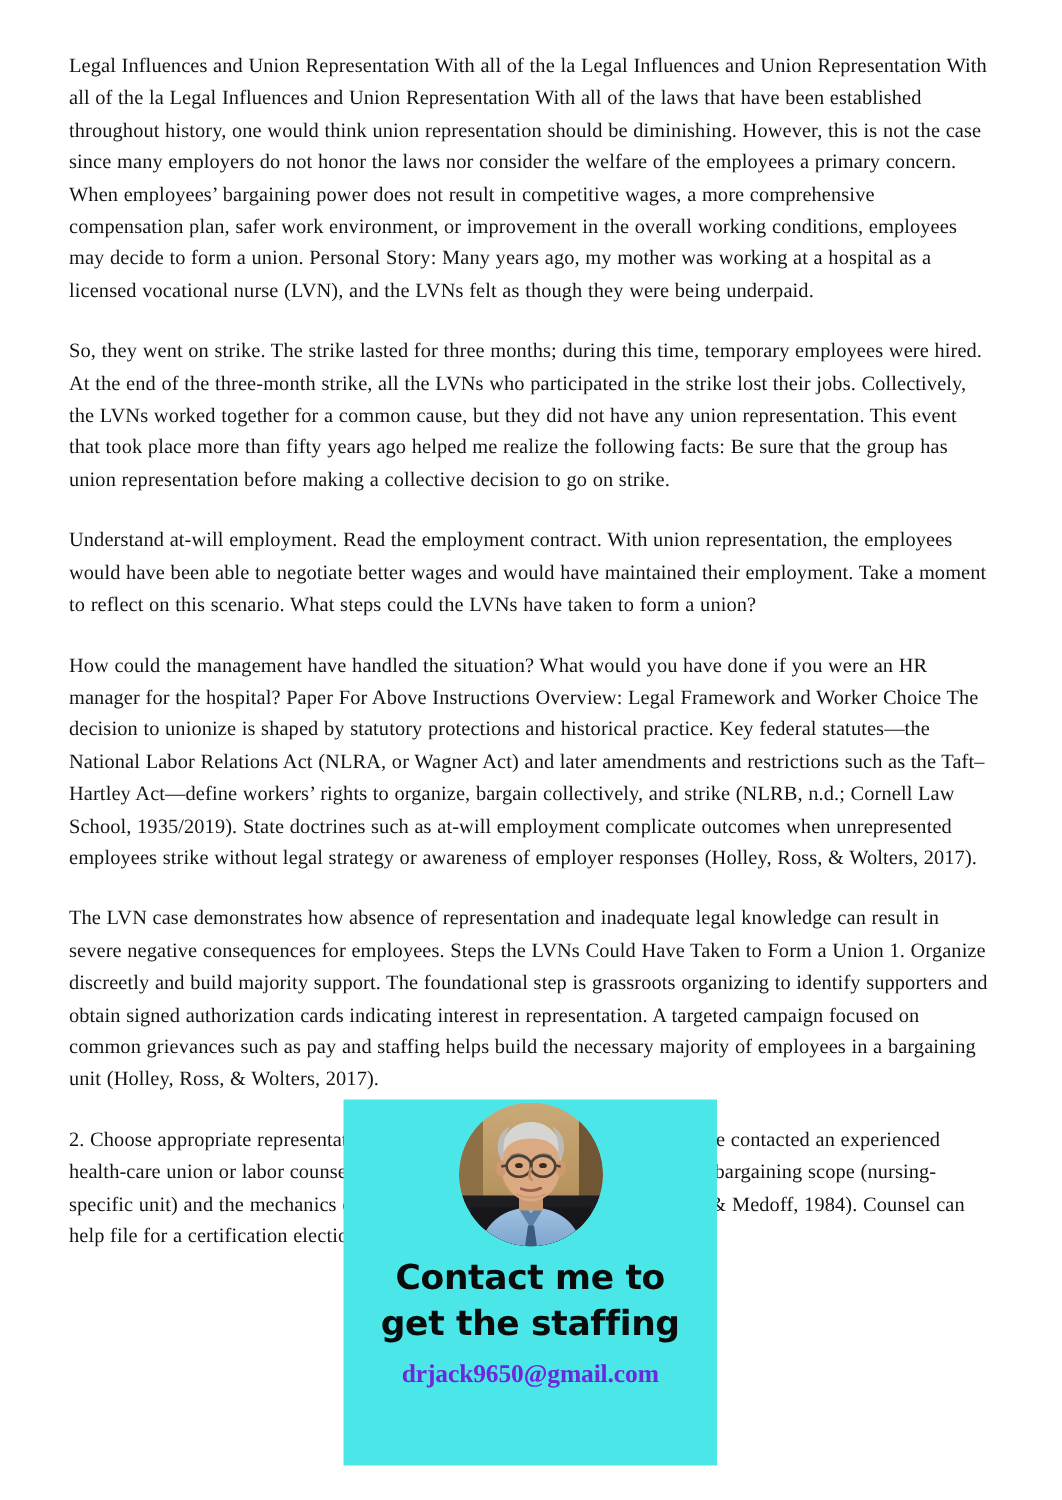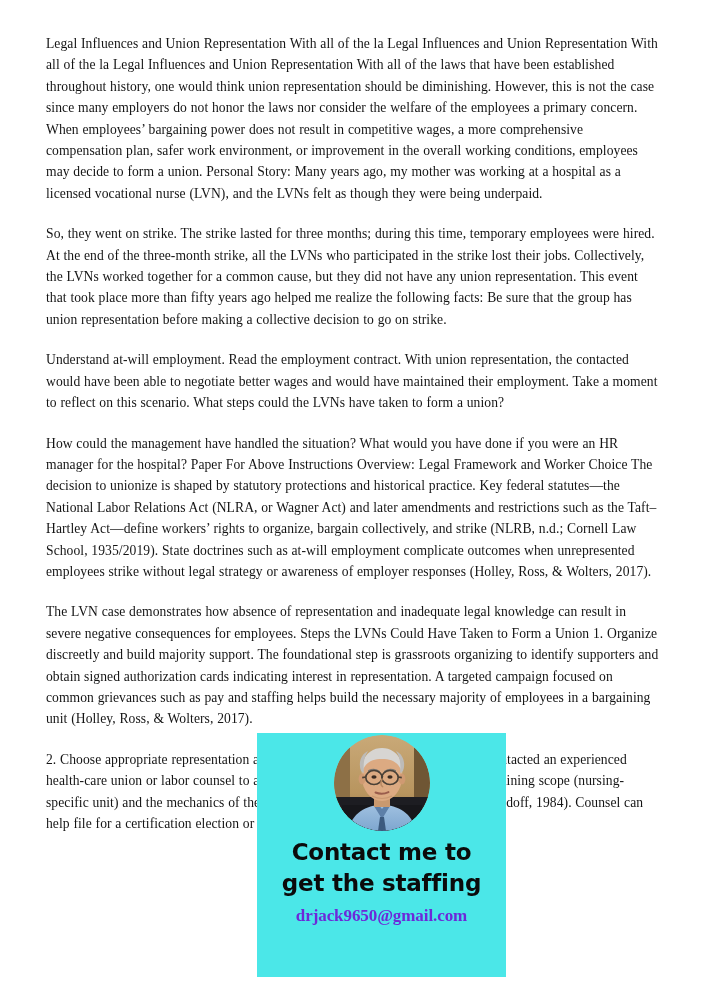--- a/index.html
+++ b/index.html
@@ -48,21 +48,20 @@
     left: 229px;
     top: 733px;
     width: 249px;
     height: 244px;
     background: #4BE7E8;
     z-index: 50;
     display: flex;
     flex-direction: column;
     align-items: center;
     overflow: hidden;
-    margin-left: 28px;
   }
 
   #avatar {
     position: relative;
     width: 96px;
     height: 96px;
     margin-top: 2px;
     border-radius: 50%;
     overflow: hidden;
     flex: none;
@@ -93,21 +92,21 @@
   }
 </style>
 </head>
 <body>
 
 <div id="page">
 
   <div id="doc-body">
     <p class="para">Legal Influences and Union Representation With all of the la Legal Influences and Union Representation With all of the la Legal Influences and Union Representation With all of the laws that have been established throughout history, one would think union representation should be diminishing. However, this is not the case since many employers do not honor the laws nor consider the welfare of the employees a primary concern. When employees’ bargaining power does not result in competitive wages, a more comprehensive compensation plan, safer work environment, or improvement in the overall working conditions, employees may decide to form a union. Personal Story: Many years ago, my mother was working at a hospital as a licensed vocational nurse (LVN), and the LVNs felt as though they were being underpaid.</p>
     <p class="para">So, they went on strike. The strike lasted for three months; during this time, temporary employees were hired. At the end of the three-month strike, all the LVNs who participated in the strike lost their jobs. Collectively, the LVNs worked together for a common cause, but they did not have any union representation. This event that took place more than fifty years ago helped me realize the following facts: Be sure that the group has union representation before making a collective decision to go on strike.</p>
-    <p class="para">Understand at-will employment. Read the employment contract. With union representation, the contacted would have been able to negotiate better wages and would have maintained their employment. Take a moment to reflect on this scenario. What steps could the LVNs have taken to form a union?</p>
+    <p class="para">Understand at-will employment. Read the employment contract. With union representation, the employees would have been able to negotiate better wages and would have maintained their employment. Take a moment to reflect on this scenario. What steps could the LVNs have taken to form a union?</p>
     <p class="para">How could the management have handled the situation? What would you have done if you were an HR manager for the hospital? Paper For Above Instructions Overview: Legal Framework and Worker Choice The decision to unionize is shaped by statutory protections and historical practice. Key federal statutes—the National Labor Relations Act (NLRA, or Wagner Act) and later amendments and restrictions such as the Taft–Hartley Act—define workers’ rights to organize, bargain collectively, and strike (NLRB, n.d.; Cornell Law School, 1935/2019). State doctrines such as at-will employment complicate outcomes when unrepresented employees strike without legal strategy or awareness of employer responses (Holley, Ross, &amp; Wolters, 2017).</p>
     <p class="para">The LVN case demonstrates how absence of representation and inadequate legal knowledge can result in severe negative consequences for employees. Steps the LVNs Could Have Taken to Form a Union 1. Organize discreetly and build majority support. The foundational step is grassroots organizing to identify supporters and obtain signed authorization cards indicating interest in representation. A targeted campaign focused on common grievances such as pay and staffing helps build the necessary majority of employees in a bargaining unit (Holley, Ross, &amp; Wolters, 2017).</p>
     <p class="para">2. Choose appropriate representation and legal counsel. The LVNs should have contacted an experienced health-care union or labor counsel to advise on unit composition, appropriate bargaining scope (nursing-specific unit) and the mechanics of the election or petition process (Freeman &amp; Medoff, 1984). Counsel can help file for a certification election or seek voluntary recognition.</p>
   </div>
 
   <div id="contact-overlay" style="background: rgb(75, 231, 232);">
 
     <div id="avatar">
       <svg class="photo-svg" viewBox="0 0 96 96">
         <defs>

